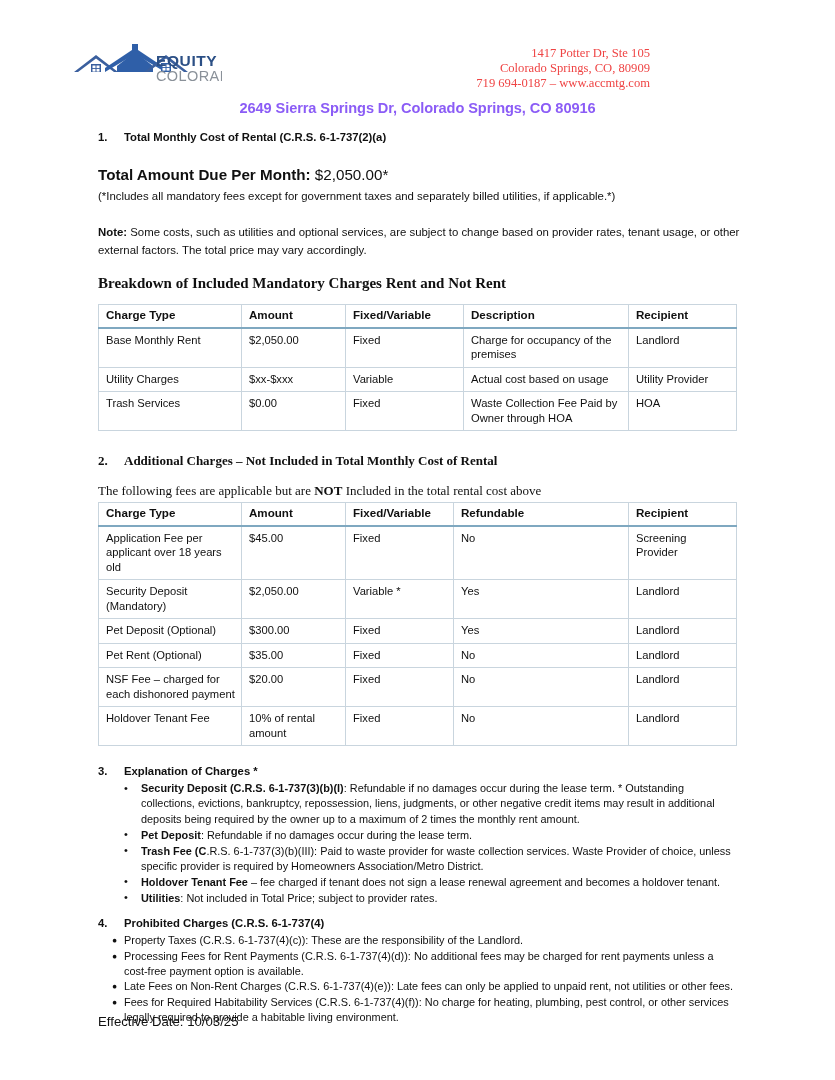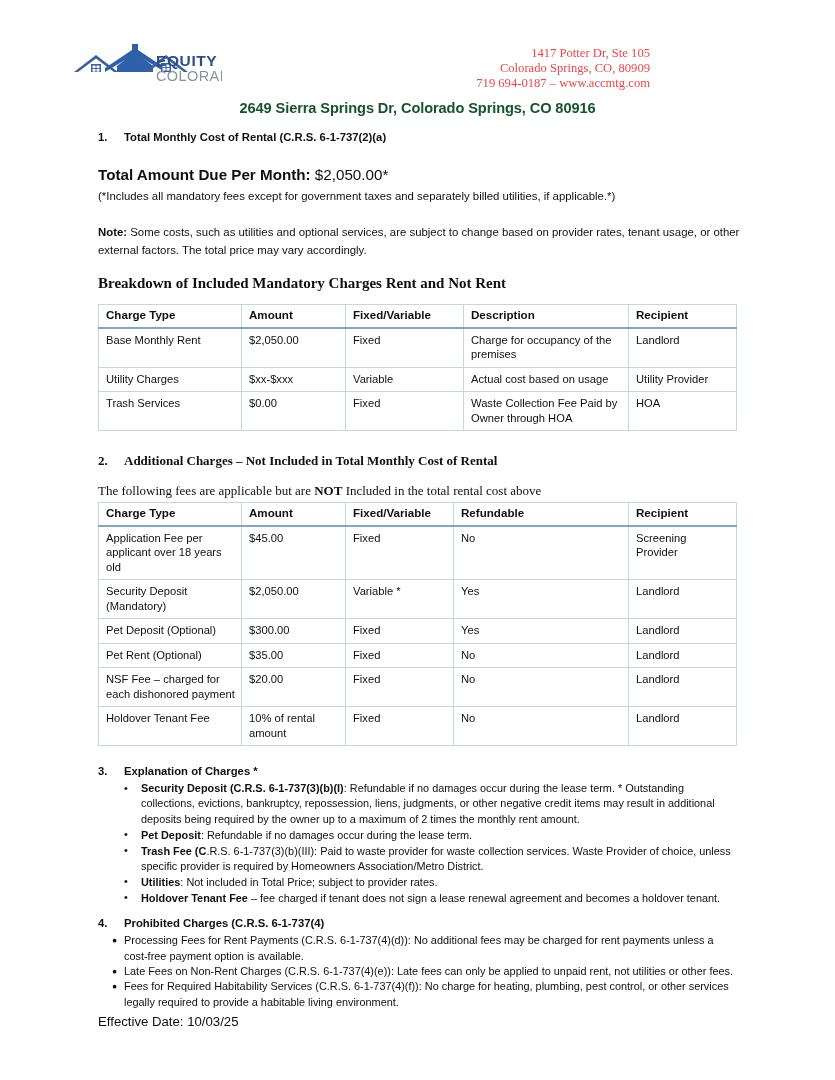--- a/index.html
+++ b/index.html
@@ -52,21 +52,21 @@
 
   .property-title {
     position: absolute;
     left: 0; top: 100px;
     width: 835px;
     text-align: center;
     font-family: "Liberation Sans", sans-serif;
     font-weight: bold;
     font-size: 14.6px;
     letter-spacing: -0.1px;
-    color: #14532d;
+    color: #8b5cf6;
   }
 
   
   .content {
     position: absolute;
     left: 98px;
     top: 130px;
     width: 642px;
   }
 
@@ -382,31 +382,32 @@
 
     <div class="sec3">
       <div class="sec-num-head">
         <span class="num">3.</span>
         <span>Explanation of Charges *</span>
       </div>
       <ul class="disc-list">
         <li><b>Security Deposit (C.R.S. 6-1-737(3)(b)(I)</b><span>: Refundable if no damages occur during the lease term. * Outstanding collections, evictions, bankruptcy, repossession, liens, judgments, or other negative credit items may result in additional deposits being required by the owner up to a maximum of 2 times the monthly rent amount.</span></li>
         <li><b>Pet Deposit</b><span>: Refundable if no damages occur during the lease term.</span></li>
         <li><b>Trash Fee (C</b><span>.R.S. 6-1-737(3)(b)(III): Paid to waste provider for waste collection services. Waste Provider of choice, unless specific provider is required by Homeowners Association/Metro District.</span></li>
+        <li><b>Holdover Tenant Fee</b><span> – fee charged if tenant does not sign a lease renewal agreement and becomes a holdover tenant.</span></li>
         <li><b>Utilities</b><span>: Not included in Total Price; subject to provider rates.</span></li>
-        <li><b>Holdover Tenant Fee</b><span> – fee charged if tenant does not sign a lease renewal agreement and becomes a holdover tenant.</span></li>
       </ul>
     </div>
 
     <div class="sec4">
       <div class="sec-num-head">
         <span class="num">4.</span>
         <span>Prohibited Charges (C.R.S. 6-1-737(4)</span>
       </div>
       <ul class="sq-list">
+        <li>Property Taxes (C.R.S. 6-1-737(4)(c)): These are the responsibility of the Landlord.</li>
         <li>Processing Fees for Rent Payments (C.R.S. 6-1-737(4)(d)): No additional fees may be charged for rent payments unless a cost-free payment option is available.</li>
         <li>Late Fees on Non-Rent Charges (C.R.S. 6-1-737(4)(e)): Late fees can only be applied to unpaid rent, not utilities or other fees.</li>
         <li>Fees for Required Habitability Services (C.R.S. 6-1-737(4)(f)): No charge for heating, plumbing, pest control, or other services legally required to provide a habitable living environment.</li>
       </ul>
     </div>
 
   </div>
 
   <div class="effective">
     <span>Effective Date:</span>

